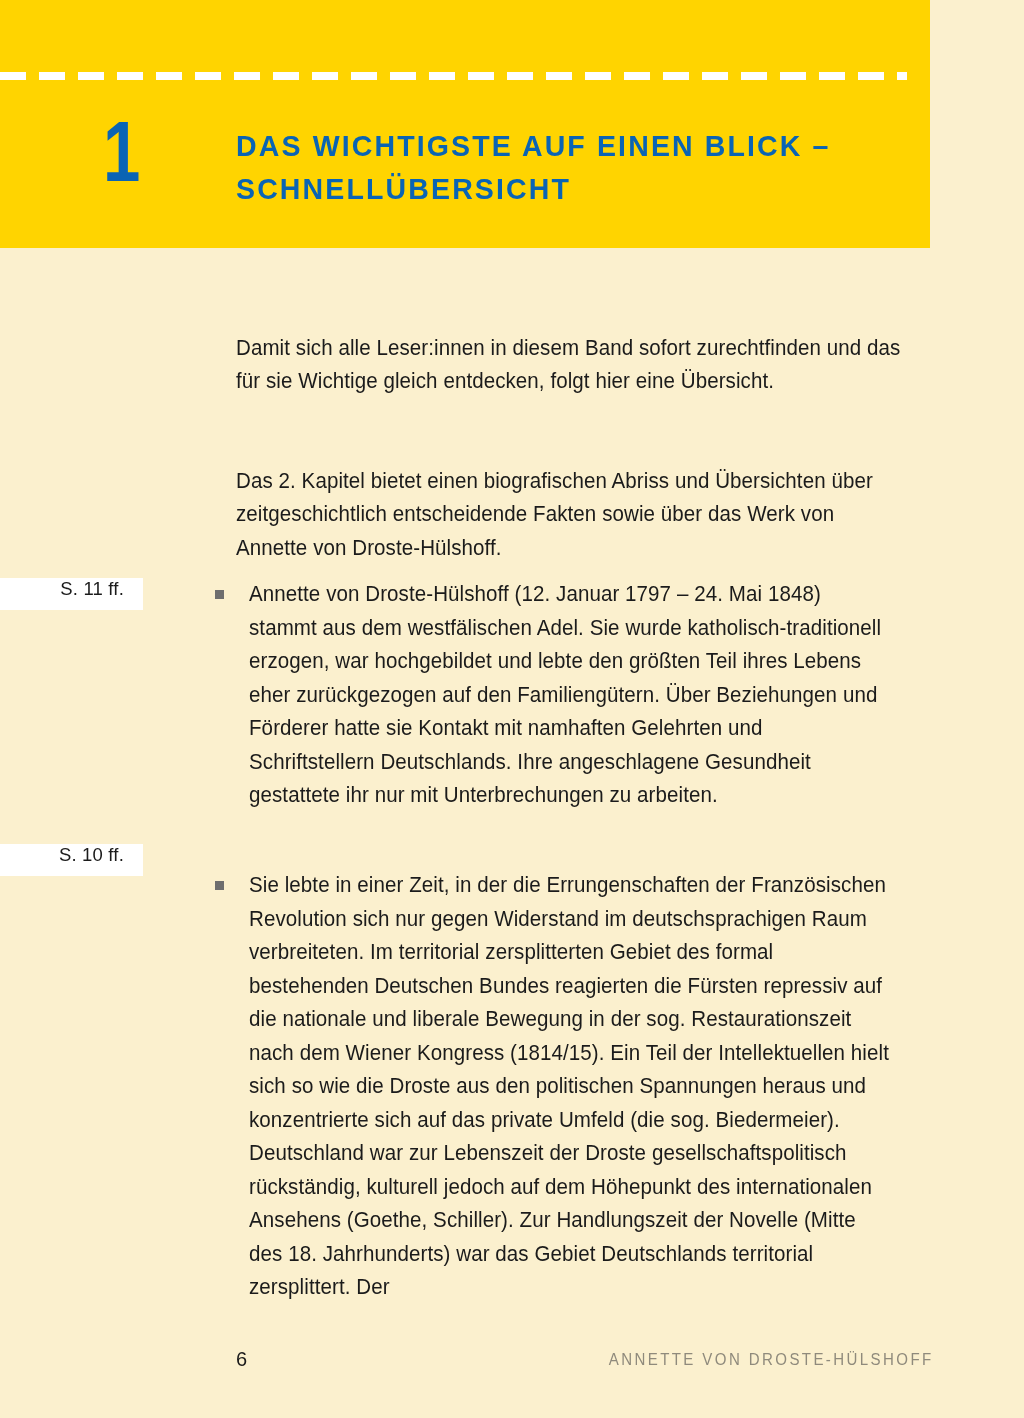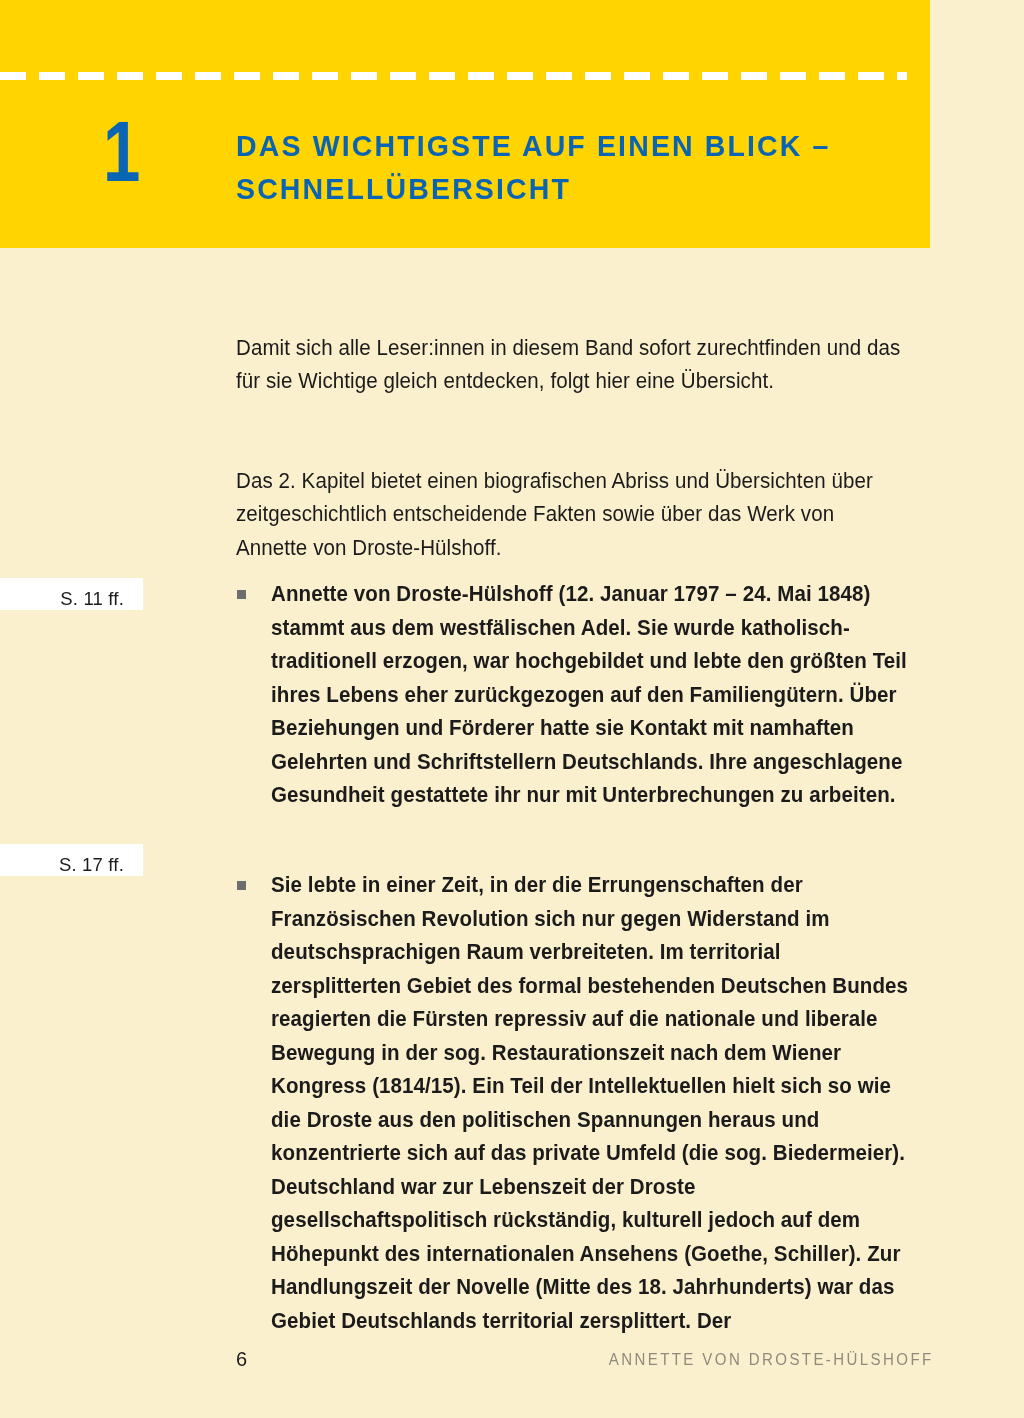--- a/index.html
+++ b/index.html
@@ -99,44 +99,43 @@
   .para-2 { top: 195px; }
 
   
   .margin-tab {
     position: absolute;
     left: 0;
     width: 143px;
     height: 32px;
     background: #ffffff;
     display: flex;
-    align-items: flex-end;
+    align-items: flex-start;
     justify-content: flex-end;
     padding-right: 19px;
     box-sizing: border-box;
     font-family: "Liberation Sans", sans-serif;
     font-size: 18.5px;
     color: #1b1b1b;
     letter-spacing: 0.01em;
   }
   .tab-1 { top: 578px; }
   .tab-2 { top: 844px; }
 
   
   .bullet-list {
     position: absolute;
     left: 0;
     top: 0;
     width: 1024px;
   }
   .bullet-item {
     position: absolute;
-    left: 237px;
+    left: 215px;
     width: 706px;
-    font-weight: bold;
   }
   .bullet-item .marker {
     position: absolute;
     left: 0;
     top: 12px;
     width: 9px;
     height: 9px;
     background: #6e6e6e;
   }
   .bullet-item .bullet-text {
@@ -198,21 +197,21 @@
 
   <div class="content">
     <p class="para para-1">Damit sich alle Leser:innen in diesem Band sofort zurechtfinden und das für sie Wichtige gleich entdecken, folgt hier eine Übersicht.</p>
     <p class="para para-2">Das 2. Kapitel bietet einen biografischen Abriss und Übersichten über zeitgeschichtlich entscheidende Fakten sowie über das Werk von Annette von Droste-Hülshoff.</p>
   </div>
 
   <div class="margin-tab tab-1">
     <span>S. 11 ff.</span>
   </div>
   <div class="margin-tab tab-2">
-    <span>S. 17 ff.</span>
+    <span>S. 10 ff.</span>
   </div>
 
   <div class="bullet-list">
     <div class="bullet-item bullet-1">
       <span class="marker"></span>
       <span class="bullet-text">Annette von Droste-Hülshoff (12. Januar 1797 – 24. Mai 1848) stammt aus dem westfälischen Adel. Sie wurde katholisch-traditionell erzogen, war hochgebildet und lebte den größten Teil ihres Lebens eher zurückgezogen auf den Familiengütern. Über Beziehungen und Förderer hatte sie Kontakt mit namhaften Gelehrten und Schriftstellern Deutschlands. Ihre angeschlagene Gesundheit gestattete ihr nur mit Unterbrechungen zu arbeiten.</span>
     </div>
     <div class="bullet-item bullet-2">
       <span class="marker"></span>
       <span class="bullet-text">Sie lebte in einer Zeit, in der die Errungenschaften der Französischen Revolution sich nur gegen Widerstand im deutschsprachigen Raum verbreiteten. Im territorial zersplitterten Gebiet des formal bestehenden Deutschen Bundes reagierten die Fürsten repressiv auf die nationale und liberale Bewegung in der sog. Restaurationszeit nach dem Wiener Kongress (1814/15). Ein Teil der Intellektuellen hielt sich so wie die Droste aus den politischen Spannungen heraus und konzentrierte sich auf das private Umfeld (die sog. Biedermeier). Deutschland war zur Lebenszeit der Droste gesellschaftspolitisch rückständig, kulturell jedoch auf dem Höhepunkt des internationalen Ansehens (Goethe, Schiller). Zur Handlungszeit der Novelle (Mitte des 18. Jahrhunderts) war das Gebiet Deutschlands territorial zersplittert. Der</span>

